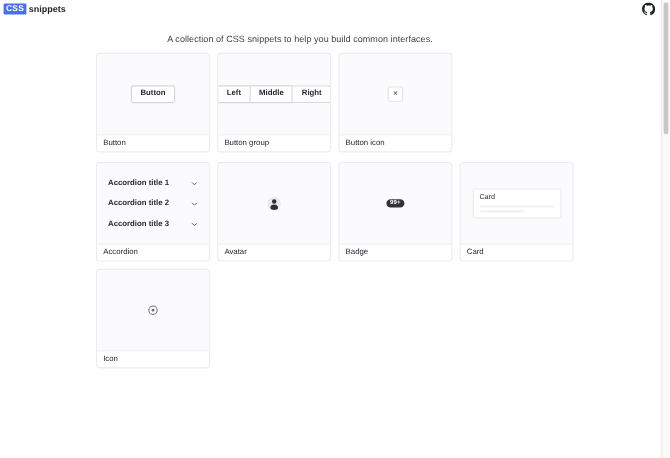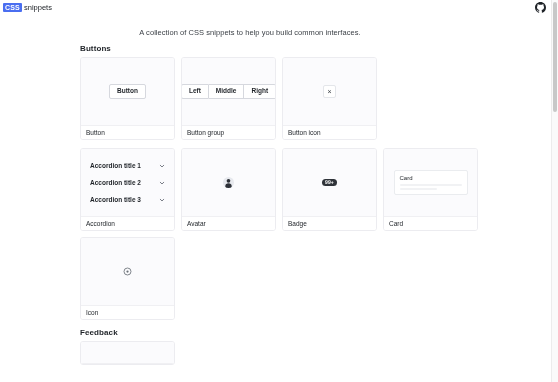--- a/index.html
+++ b/index.html
@@ -63,21 +63,21 @@
     color: #ffffff;
     font-size: 7px;
     font-weight: bold;
     letter-spacing: 0.2px;
     line-height: 9px;
     padding: 0 2px;
     border-radius: 1px;
   }
   .brand-name {
     font-size: 7.5px;
-    font-weight: 400;
+    font-weight: 700;
     color: #22262b;
     line-height: 9px;
   }
   .gh-link {
     position: absolute;
     right: 12px;
     top: 2px;
     width: 11px;
     height: 11px;
     display: block;
@@ -306,21 +306,20 @@
                  1.93-.01 2.2 0 .21.15.46.55.38A8.01 8.01 0 0 0 16 8c0-4.42-3.58-8-8-8z"></path>
       </svg>
     </a>
   </div>
 
   <div class="intro">A collection of CSS snippets to help you build common interfaces.</div>
 
   <div class="content">
 
     <div class="section">
-      <h2 class="section-title">Buttons</h2>
       <div class="grid">
 
         <div class="card">
           <div class="card-preview">
             <button class="demo-button">Button</button>
           </div>
           <div class="card-label">Button</div>
         </div>
 
         <div class="card">
@@ -417,23 +416,15 @@
                 <circle cx="8" cy="8" r="2" fill="currentColor" stroke="none"></circle>
               </svg>
             </span>
           </div>
           <div class="card-label">Icon</div>
         </div>
 
       </div>
     </div>
 
-    <div class="section">
-      <h2 class="section-title">Feedback</h2>
-      <div class="grid">
-        <div class="card partial">
-          <div class="card-preview"></div>
-        </div>
-      </div>
-    </div>
 
   </div>
 </div>
 
 </body></html>

